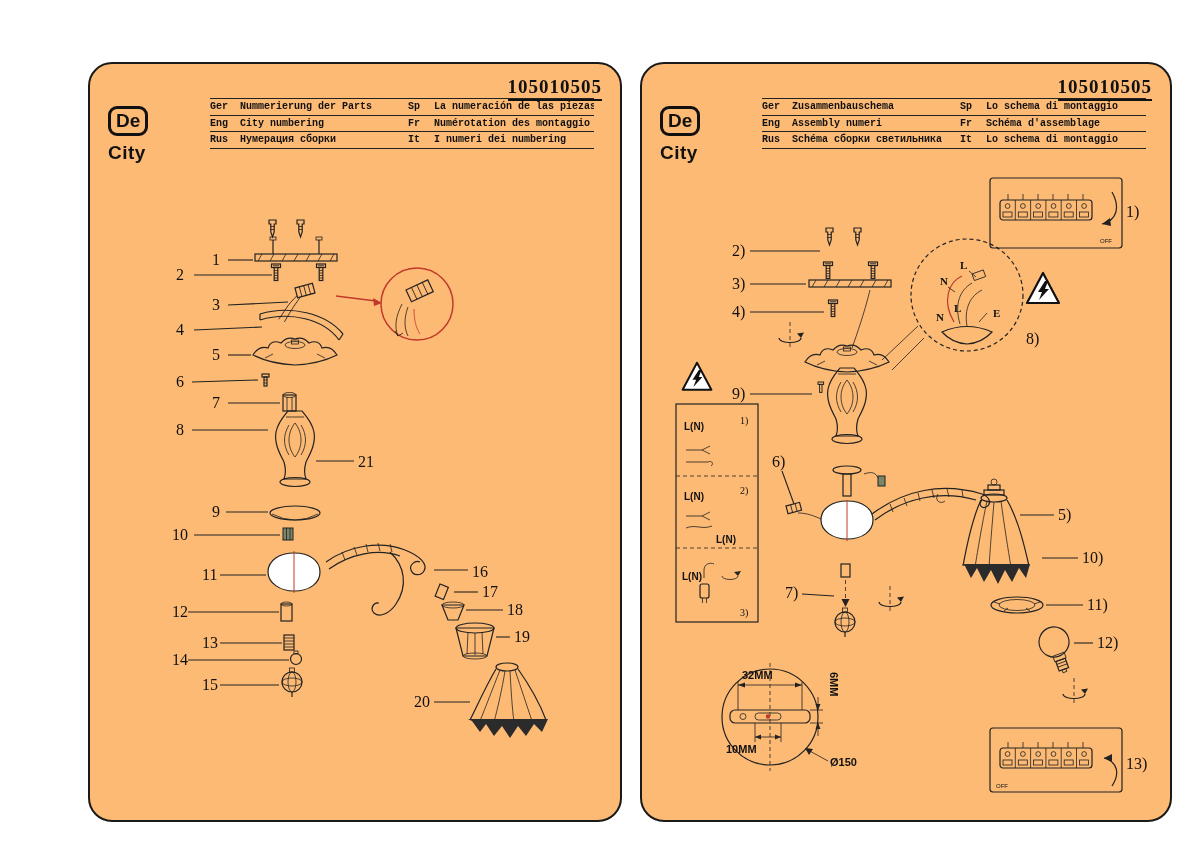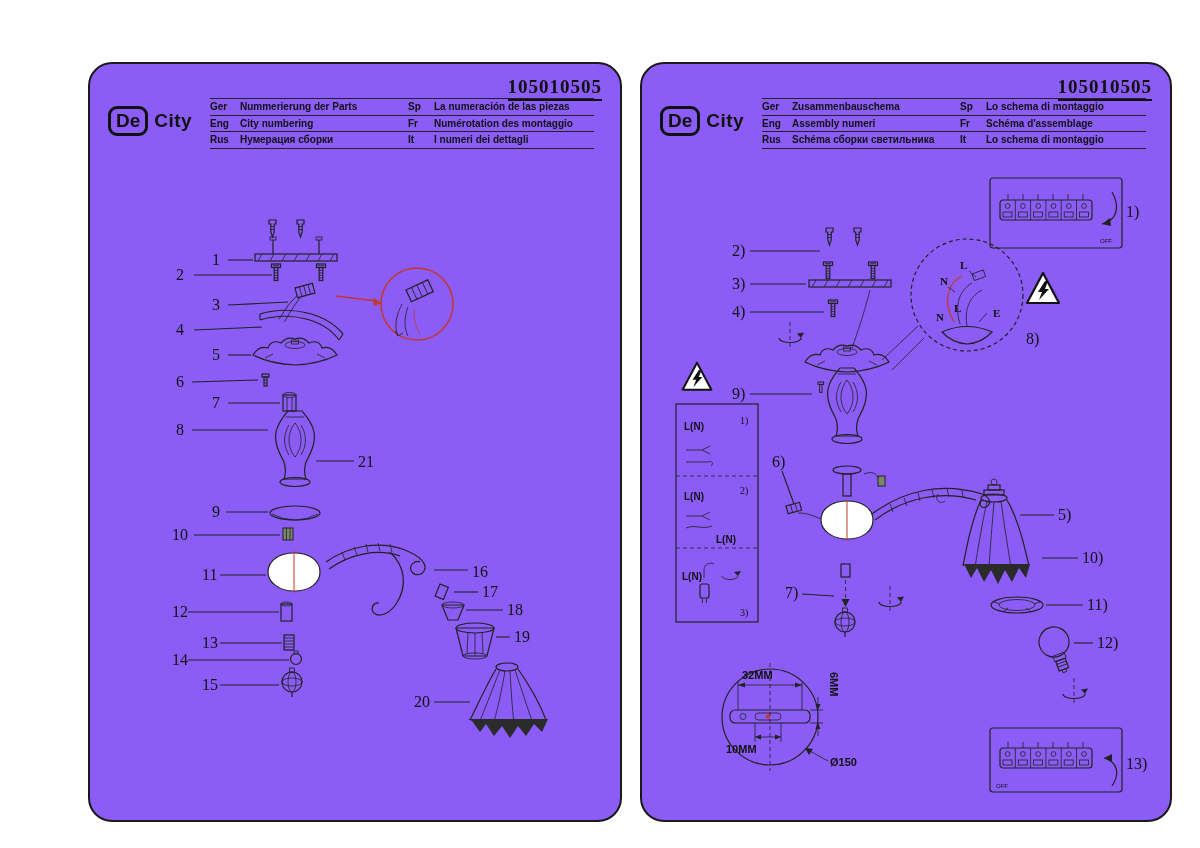--- a/index.html
+++ b/index.html
@@ -1,25 +1,25 @@
 <!DOCTYPE html>
 <html><head>
 <meta charset="utf-8">
 <style>
   html,body{margin:0;padding:0;background:#fff;}
   body{position:relative;width:1200px;height:848px;font-family:"Liberation Sans",sans-serif;color:#111;}
-  .page{position:absolute;top:62px;height:756px;border:2px solid #1a1a1a;border-radius:24px;background:#8b5cf6;}
+  .page{position:absolute;top:62px;height:756px;border:2px solid #1a1a1a;border-radius:24px;background:#fdba74;}
   #left-page{left:88px;width:530px;}
   #right-page{left:640px;width:528px;}
   .model-number{position:absolute;top:12px;right:18px;font-family:"Liberation Serif",serif;font-size:19px;font-weight:bold;letter-spacing:1px;border-bottom:2px solid #111;padding-bottom:1px;}
-  .logo{position:absolute;top:42px;left:18px;display:flex;align-items:center;gap:6px;}
+  .logo{position:absolute;top:42px;left:18px;display:flex;gap:6px;flex-direction:column;}
   .logo-de{border:3px solid #111;border-radius:9px;padding:0 5px;font-weight:bold;font-size:19px;line-height:24px;}
   .logo-city{font-weight:bold;font-size:19px;letter-spacing:.5px;}
   .lang-table{position:absolute;top:34px;left:120px;width:384px;border-top:1.5px solid #222;}
-  .lang-row{display:grid;grid-template-columns:30px 168px 26px 1fr;border-bottom:1.5px solid #222;font-size:10px;font-weight:bold;line-height:15.5px;white-space:nowrap;overflow:hidden;}
+  .lang-row{display:grid;grid-template-columns:30px 168px 26px 1fr;border-bottom:1.5px solid #222;font-size:10px;font-weight:bold;line-height:15.5px;white-space:nowrap;overflow:hidden;font-family:Liberation Mono, monospace;}
   svg.diagram{position:absolute;left:0;top:100px;}
   
   .ln{stroke:#222;stroke-width:1.2;fill:none;}
   .thin{stroke-width:0.8;}
   .ld{stroke:#222;stroke-width:1.1;fill:none;}
   .red{stroke:#c0392b;fill:none;}
   text{font-family:"Liberation Serif",serif;font-size:16px;fill:#111;}
   text.wl{font-size:11px;font-weight:bold;}
   text.lnlbl{font-family:"Liberation Sans",sans-serif;font-size:10px;font-weight:bold;}
   text.sm{font-size:10px;}
@@ -46,21 +46,21 @@
     <div class="lang-row">
       <span>Eng</span>
       <span>City numbering</span>
       <span>Fr</span>
       <span>Numérotation des montaggio</span>
     </div>
     <div class="lang-row">
       <span>Rus</span>
       <span>Нумерация сборки</span>
       <span>It</span>
-      <span>I numeri dei dettagli</span>
+      <span>I numeri dei numbering</span>
     </div>
   </div>
 
   <svg class="diagram" width="530" height="645" viewBox="0 0 530 645">
     <defs>
       <g id="anchor">
         <path d="M0,0 h7 v4 h-1.8 v8 l-1.7,5 l-1.7,-5 v-8 H0 z" class="ln"></path>
         <line x1="1.4" y1="6.5" x2="5.6" y2="6.5" class="ln thin"></line>
         <line x1="1.4" y1="9.5" x2="5.6" y2="9.5" class="ln thin"></line>
       </g>

